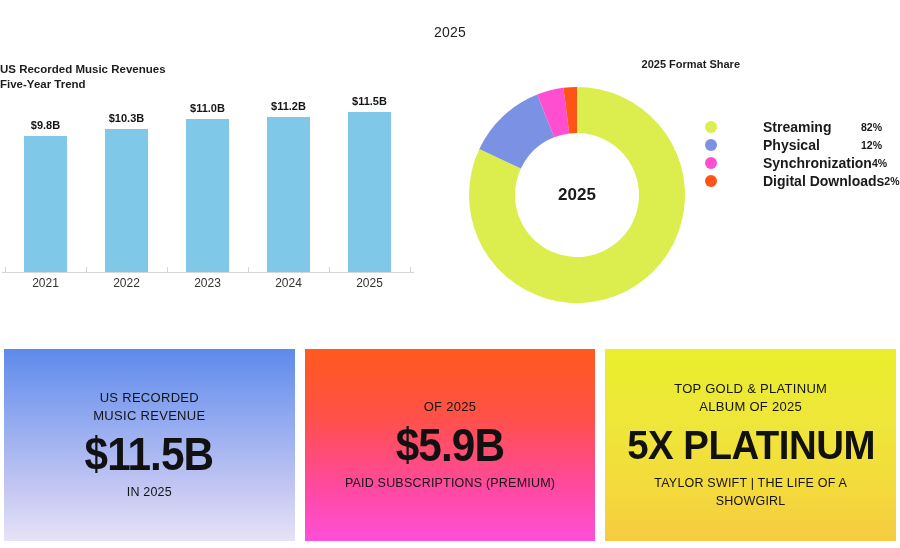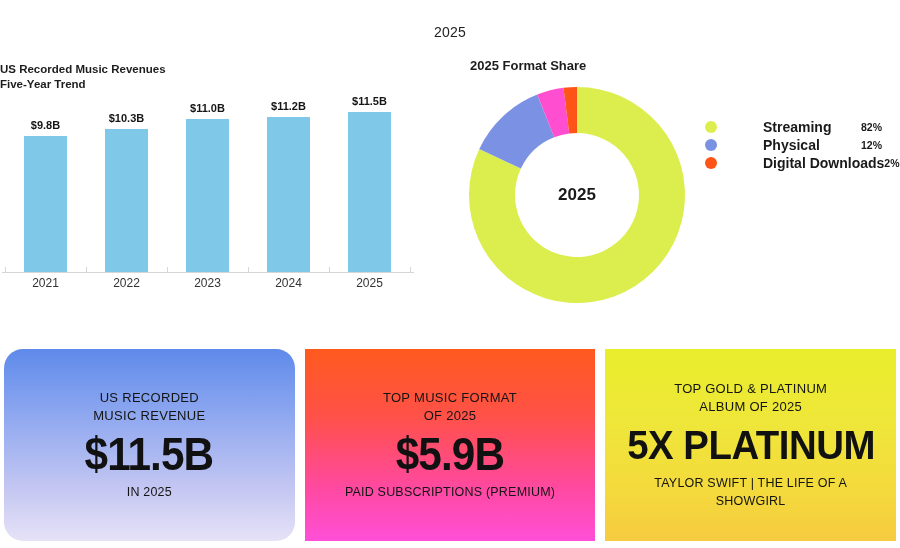--- a/index.html
+++ b/index.html
@@ -113,22 +113,22 @@
     left: 440px;
     top: 55px;
     width: 460px;
     height: 260px;
   }
   .donut-title {
     position: absolute;
     left: 30px;
     top: 3px;
     width: 270px;
-    text-align: left;
-    font-size: 13px;
+    text-align: right;
+    font-size: 11px;
     font-weight: bold;
     color: #1d1d1d;
   }
   .donut-wrap {
     position: absolute;
     left: 25px;
     top: 28px;
     width: 224px;
     height: 224px;
   }
@@ -222,21 +222,21 @@
     letter-spacing: -0.5px;
     transform: scaleX(0.96);
   }
   .card-sub {
     font-size: 12.5px;
     font-weight: normal;
     color: #141414;
     line-height: 18px;
     letter-spacing: 0.2px;
   }
-  .card-1 { background: linear-gradient(180deg, #5E8AEA 0%, #8FA8F0 35%, #C3C6F2 72%, #E6E2F7 100%); border-radius: 19px; }
+  .card-1 { background: linear-gradient(180deg, #5E8AEA 0%, #8FA8F0 35%, #C3C6F2 72%, #E6E2F7 100%); }
   .card-2 { background: linear-gradient(180deg, #FF5A1E 0%, #FF5148 35%, #FF49A0 72%, #FF4FD8 100%); }
   .card-3 { background: linear-gradient(180deg, #E9EE2C 0%, #EFE63A 40%, #F4D93C 75%, #F6CB40 100%); }
 </style>
 </head>
 <body>
 
 <div id="page">
 
   <div class="page-title">2025</div>
 
@@ -304,41 +304,45 @@
           <span class="legend-swatch" style="background: rgb(220, 238, 78);"></span>
           <span class="legend-label">Streaming</span>
           <span class="legend-pct">82%</span>
         </div>
         <div class="legend-row">
           <span class="legend-swatch" style="background: rgb(123, 146, 228);"></span>
           <span class="legend-label">Physical</span>
           <span class="legend-pct">12%</span>
         </div>
         <div class="legend-row">
+          <span class="legend-swatch" style="background: rgb(255, 79, 208);"></span>
+          <span class="legend-label">Synchronization</span>
+          <span class="legend-pct">4%</span>
+        </div>
+        <div class="legend-row">
           <span class="legend-swatch" style="background: rgb(255, 84, 24);"></span>
           <span class="legend-label">Digital Downloads</span>
           <span class="legend-pct">2%</span>
         </div>
       </div>
   </div>
 
   <div class="cards">
 
     <div class="card card-1">
       <div class="card-kicker">
         <div>US RECORDED</div>
         <div>MUSIC REVENUE</div>
       </div>
       <div class="card-big">$11.5B</div>
       <div class="card-sub">IN 2025</div>
     </div>
 
     <div class="card card-2">
       <div class="card-kicker">
-        <div>TOP MUSIC FORMAT</div>
         <div>OF 2025</div>
       </div>
       <div class="card-big">$5.9B</div>
       <div class="card-sub">PAID SUBSCRIPTIONS (PREMIUM)</div>
     </div>
 
     <div class="card card-3">
       <div class="card-kicker">
         <div>TOP GOLD &amp; PLATINUM</div>
         <div>ALBUM OF 2025</div>

